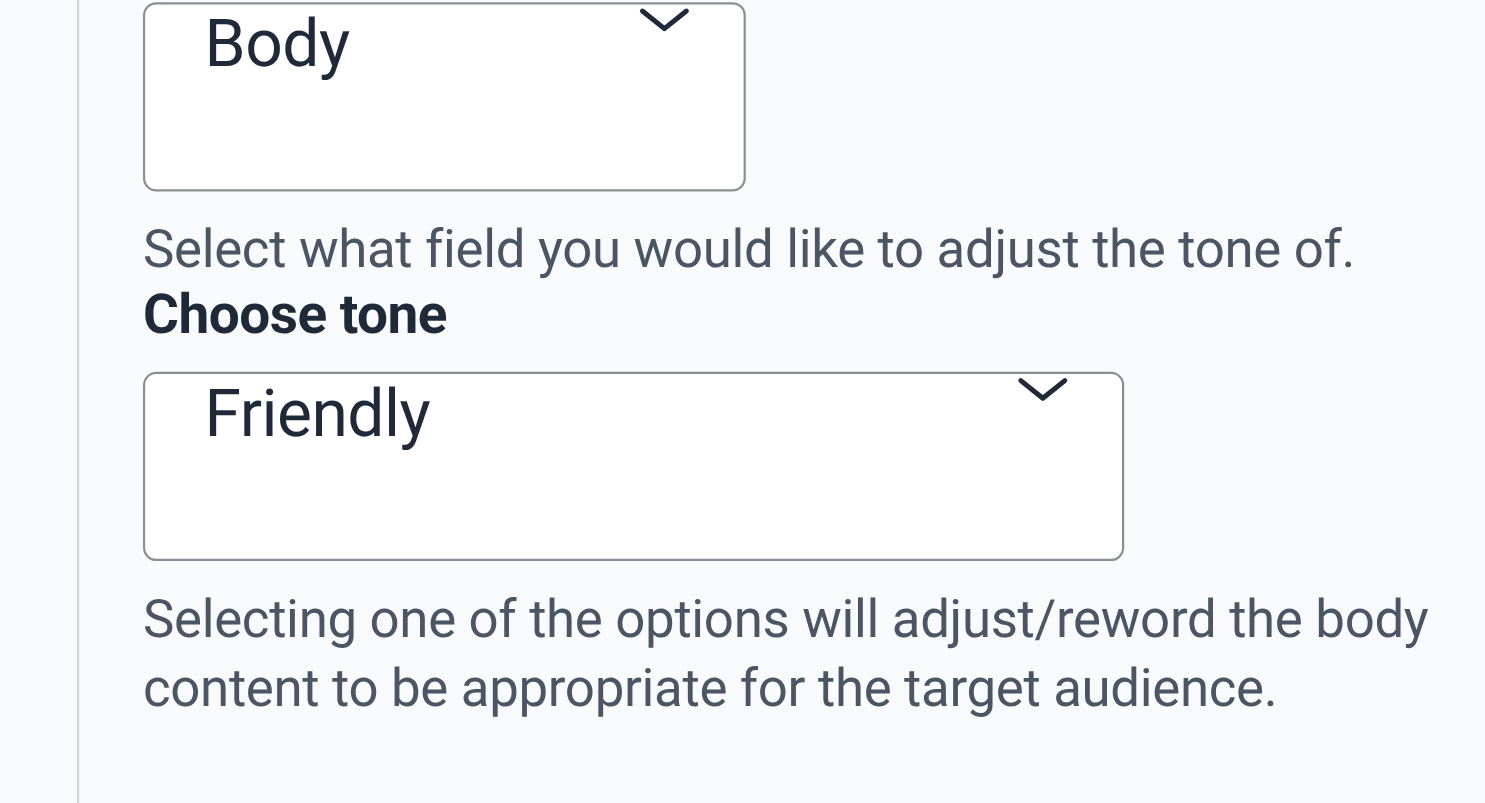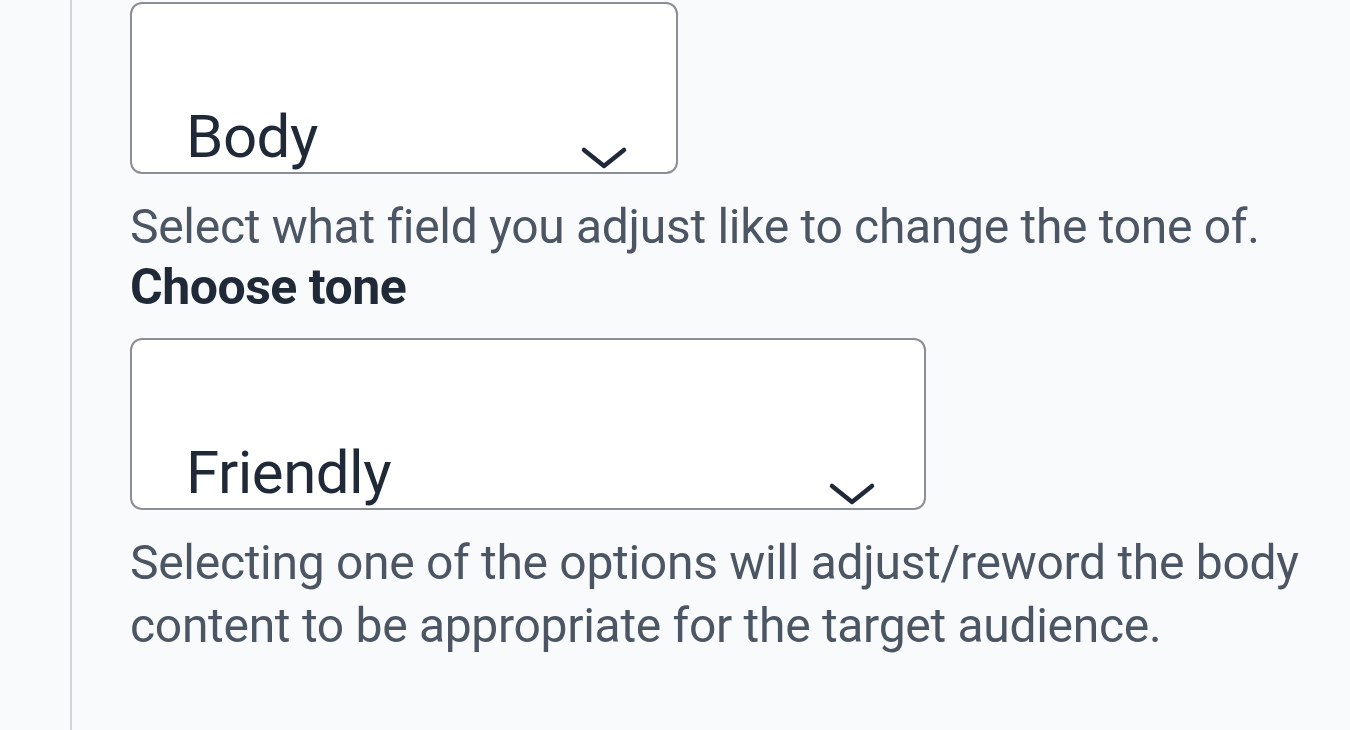--- a/index.html
+++ b/index.html
@@ -24,35 +24,35 @@
       background: #d1d5db;
     }
     .content {
       position: absolute;
       left: 130px;
       top: 2px;
       right: 20px;
     }
     .select-box {
       display: flex;
-      align-items: flex-end;
+      align-items: flex-start;
       justify-content: space-between;
       background: #ffffff;
       border: 2px solid #8b8e94;
       border-radius: 12px;
       height: 172px;
       padding: 0 48px 0 54px;
       cursor: pointer;
     }
     .select-box.first {
       width: 548px;
       margin-bottom: 22px;
     }
     .select-box.second {
-      width: 796px;
+      width: 892px;
       margin-bottom: 22px;
     }
     .select-value {
       font-size: 60px;
       font-weight: 400;
       color: #1f2937;
       letter-spacing: -0.5px;
     }
     .chevron {
       width: 48px;
@@ -88,21 +88,21 @@
 
   <div class="select-box first">
     <span class="select-value">Body</span>
     <span class="chevron">
       <svg viewBox="0 0 48 28" fill="none">
         <path d="M4 6 L24 22 L44 6" stroke="#1f2937" stroke-width="4.5" stroke-linecap="round" stroke-linejoin="round"></path>
       </svg>
     </span>
   </div>
 
-  <div class="helper-text">Select what field you adjust like to change the tone of.</div>
+  <div class="helper-text">Select what field you would like to adjust the tone of.</div>
 
   <div class="section-label">Choose tone</div>
 
   <div class="select-box second">
     <span class="select-value">Friendly</span>
     <span class="chevron">
       <svg viewBox="0 0 48 28" fill="none">
         <path d="M4 6 L24 22 L44 6" stroke="#1f2937" stroke-width="4.5" stroke-linecap="round" stroke-linejoin="round"></path>
       </svg>
     </span>

